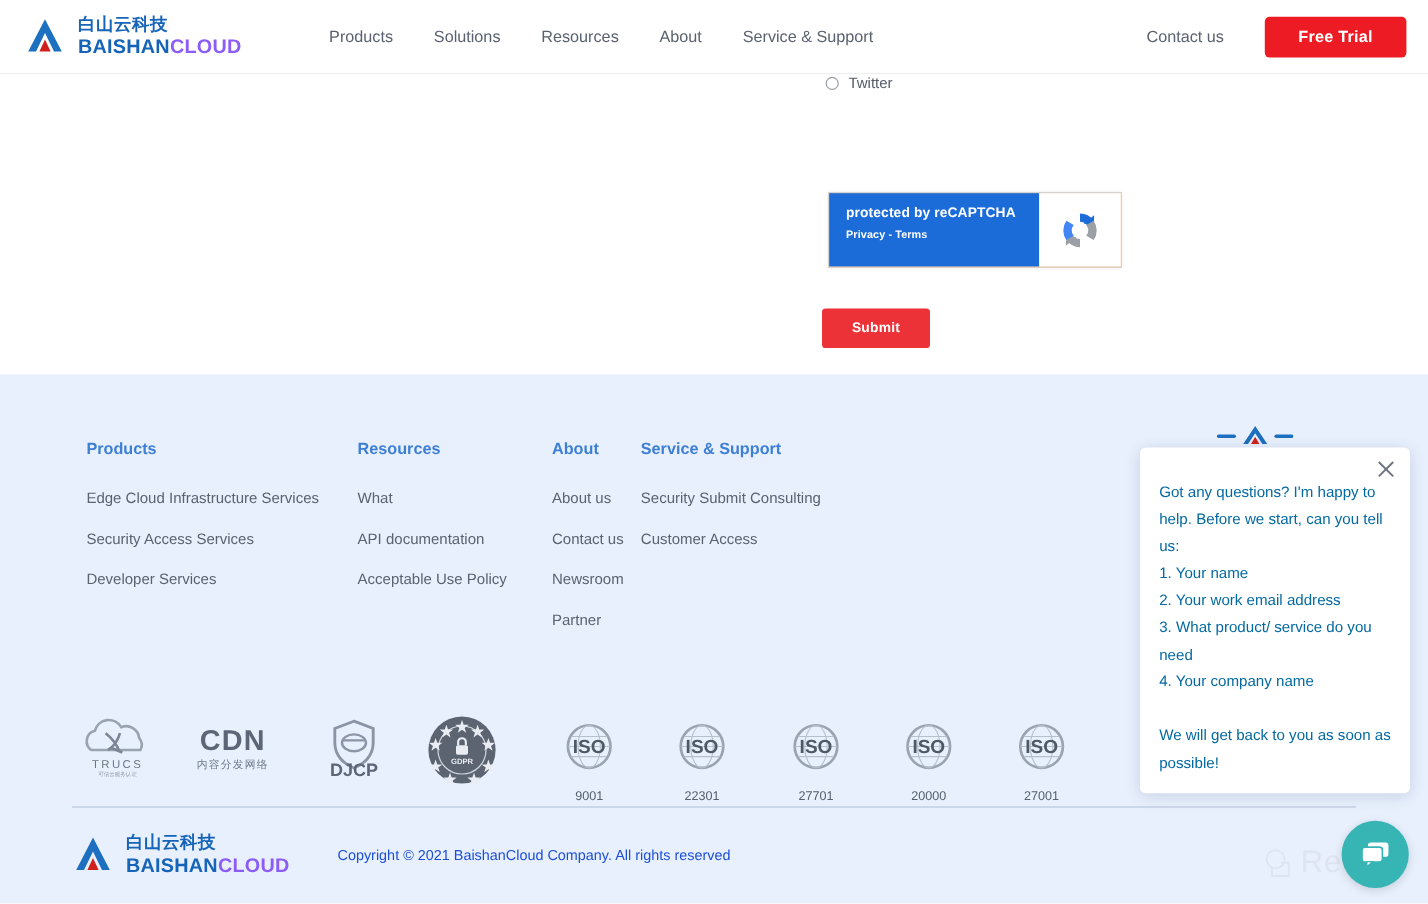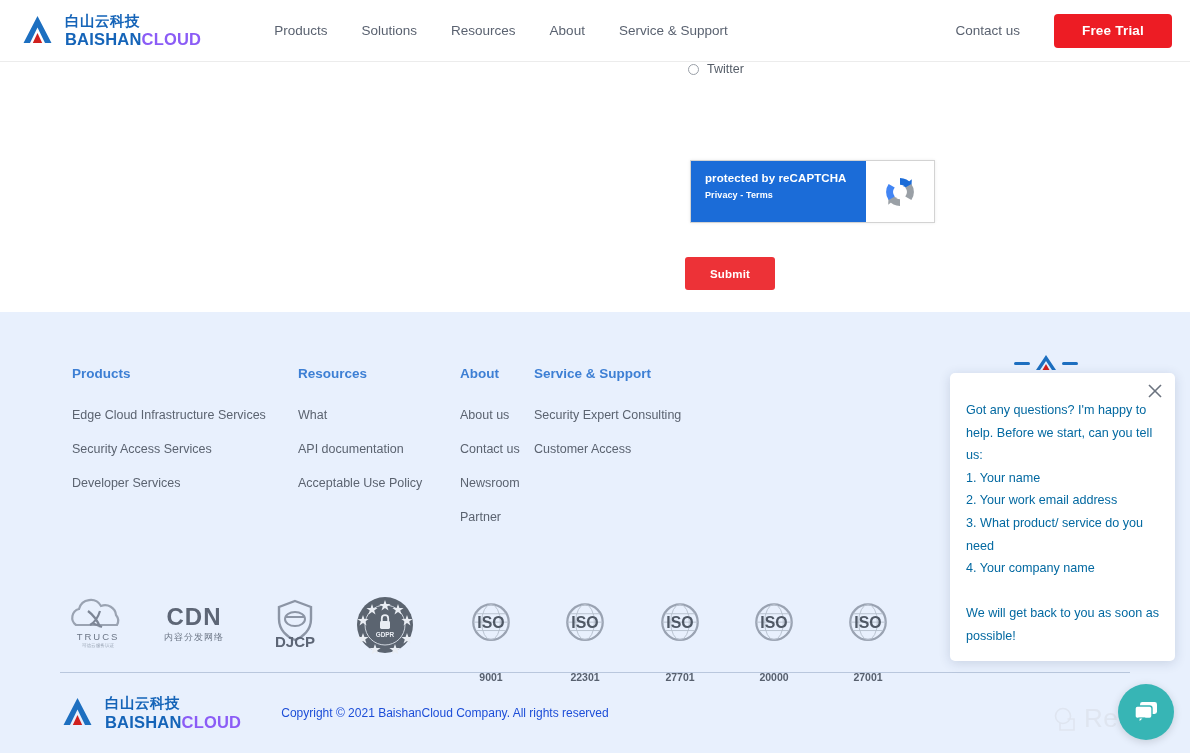--- a/index.html
+++ b/index.html
@@ -86,21 +86,21 @@
     white-space: nowrap;
   }
   .fcol-link {
     font-size: 12.5px; color: #5b6370; margin-bottom: 20px; cursor: pointer;
     white-space: nowrap;
   }
 
   
   .badges { position: absolute; top: 283px; left: 60px; width: 860px; height: 80px; }
   .badge { position: absolute; text-align: center; }
-  .badge-cap { font-size: 10.5px; font-weight: bold; color: #57606e; margin-top: 18px; }
+  .badge-cap { font-size: 10.5px; font-weight: normal; color: #57606e; margin-top: 4px; }
   .iso-wrap { width: 56px; height: 50px; }
 
   .footer-divider {
     position: absolute; top: 360px; left: 60px; width: 1070px; height: 1px;
     background: #b9c7dd;
   }
 
   .footer-bottom { position: absolute; top: 383px; left: 60px; display: flex; align-items: center; }
   .copyright { font-size: 12px; color: #1d4ed8; margin-left: 40px; }
 
@@ -219,21 +219,21 @@
       <div class="fcol c2">
         <div class="fcol-title">About</div>
         <div class="fcol-link">About us</div>
         <div class="fcol-link">Contact us</div>
         <div class="fcol-link">Newsroom</div>
         <div class="fcol-link">Partner</div>
       </div>
 
       <div class="fcol c3">
         <div class="fcol-title">Service &amp; Support</div>
-        <div class="fcol-link">Security Expert Consulting</div>
+        <div class="fcol-link">Security Submit Consulting</div>
         <div class="fcol-link">Customer Access</div>
       </div>
     </div>
 
     <div class="badges">
 
       <div class="badge" style="left:2px; top:2px;">
         <svg width="72" height="54" viewBox="0 0 72 54">
           <path d="M14 28 a9 9 0 0 1 3-16 a12 12 0 0 1 22-3 a11 11 0 0 1 15 9 a9 9 0 0 1 1 10 z" fill="none" stroke="#9aa3b2" stroke-width="2.2"></path>
           <path d="M26 14 q8 6 12 16 M38 14 q-3 10 -10 14 M30 26 l10 4" fill="none" stroke="#7d8696" stroke-width="2.2"></path>

